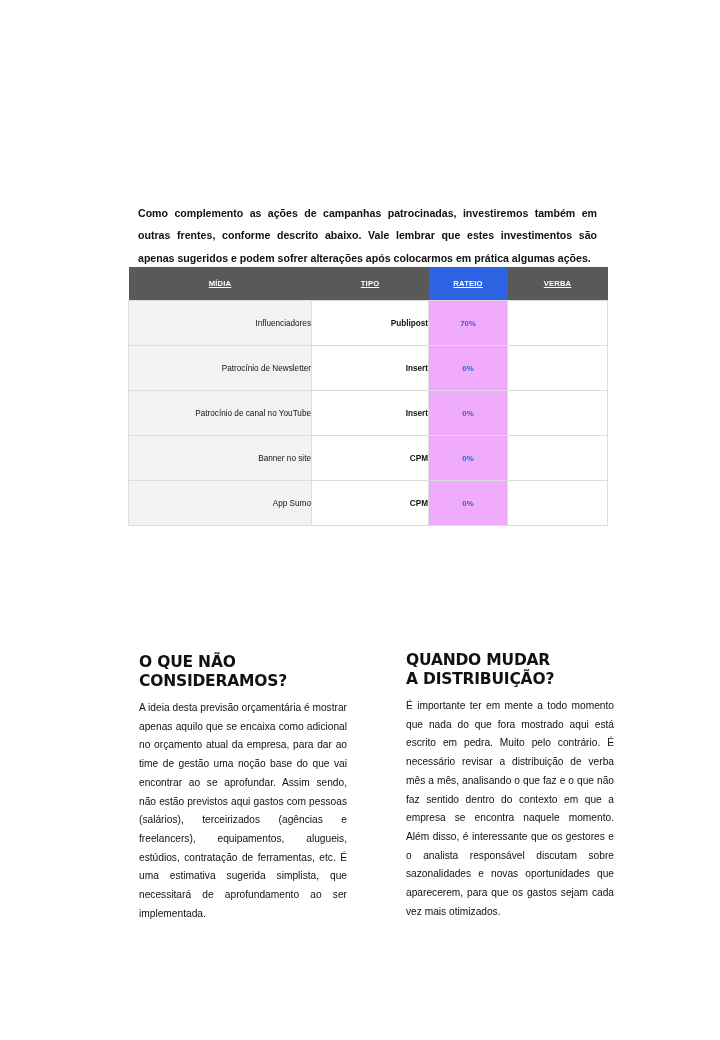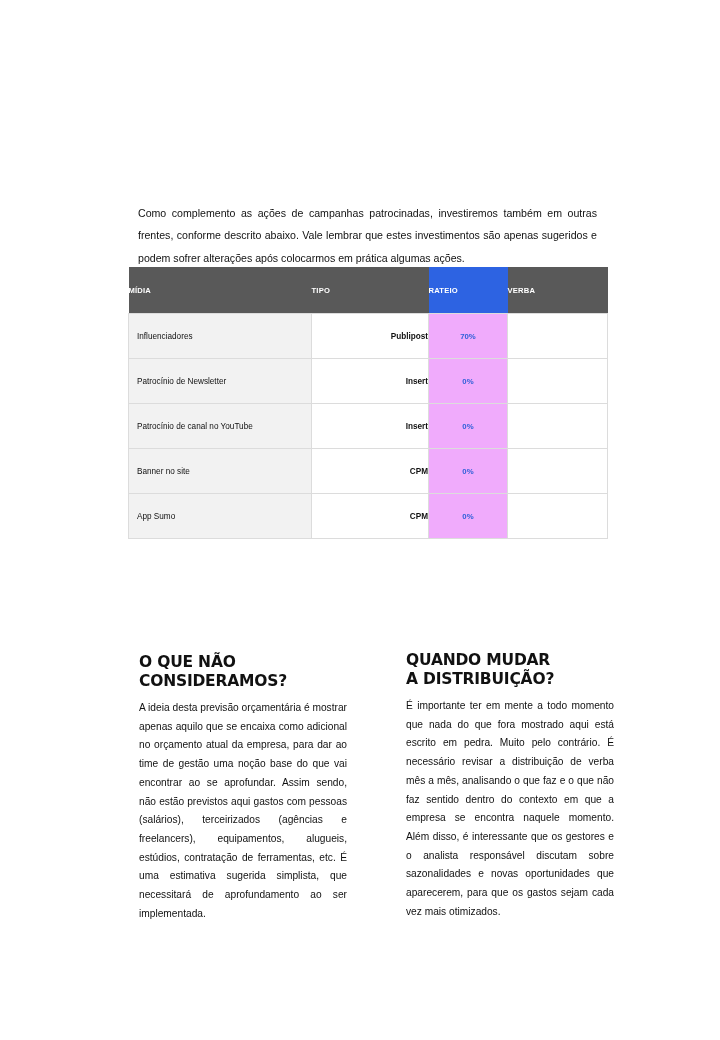--- a/index.html
+++ b/index.html
@@ -1,26 +1,26 @@
 <!DOCTYPE html>
 <html><head>
 <meta charset="utf-8">
 <style>
   html, body { margin:0; padding:0; background:#ffffff; }
   body { width:720px; height:1040px; position:relative; overflow:hidden;
          font-family:"Liberation Sans", sans-serif; color:#111; }
   .intro { position:absolute; left:138px; top:191px; width:459px;
-           font-size:10.6px; line-height:22.5px; text-align:justify; color:#111; }
+           font-size:10.6px; line-height:22.5px; text-align:justify; color:#111;font-weight:bold; }
   table.media { position:absolute; left:128px; top:267px; width:479px;
                 border-collapse:collapse; table-layout:fixed; font-size:8.2px; }
-  table.media th { background:#595959; color:#fff; font-weight:bold; height:46px;
-                   text-align:left; font-size:7.6px; letter-spacing:0.2px; padding:0; }
+  table.media th { background:#595959; color:#fff; font-weight:bold; height:33px;
+                   text-align:center; font-size:7.6px; letter-spacing:0.2px; padding:0;text-decoration:underline; }
   table.media th.rateio { background:#2d63e2; }
   table.media td { height:44px; border:1px solid #dcdcdc; padding:0; }
-  table.media td.midia { background:#f2f2f2; padding-left:8px; text-align:left; }
+  table.media td.midia { background:#f2f2f2; padding-left:8px; text-align:right; }
   table.media td.tipo { background:#ffffff; text-align:right;font-weight:bold; }
   table.media td.rateio { background:#f0abfc; text-align:center; color:#2d5fd8; font-weight:bold; font-size:7.8px; }
   table.media td.verba { background:#ffffff; }
   .col { position:absolute; width:208px; }
   .col h2 { margin:0; font-family:"DejaVu Sans", sans-serif; font-weight:bold;
             font-size:15.5px; line-height:19px; letter-spacing:-0.2px; color:#111; }
   .col p { margin:8px 0 0 0; font-size:10.2px; line-height:18.7px; text-align:justify; color:#111; }
   .col-left { left:139px; top:653px; }
   .col-right { left:406px; top:651px; }
 </style>

